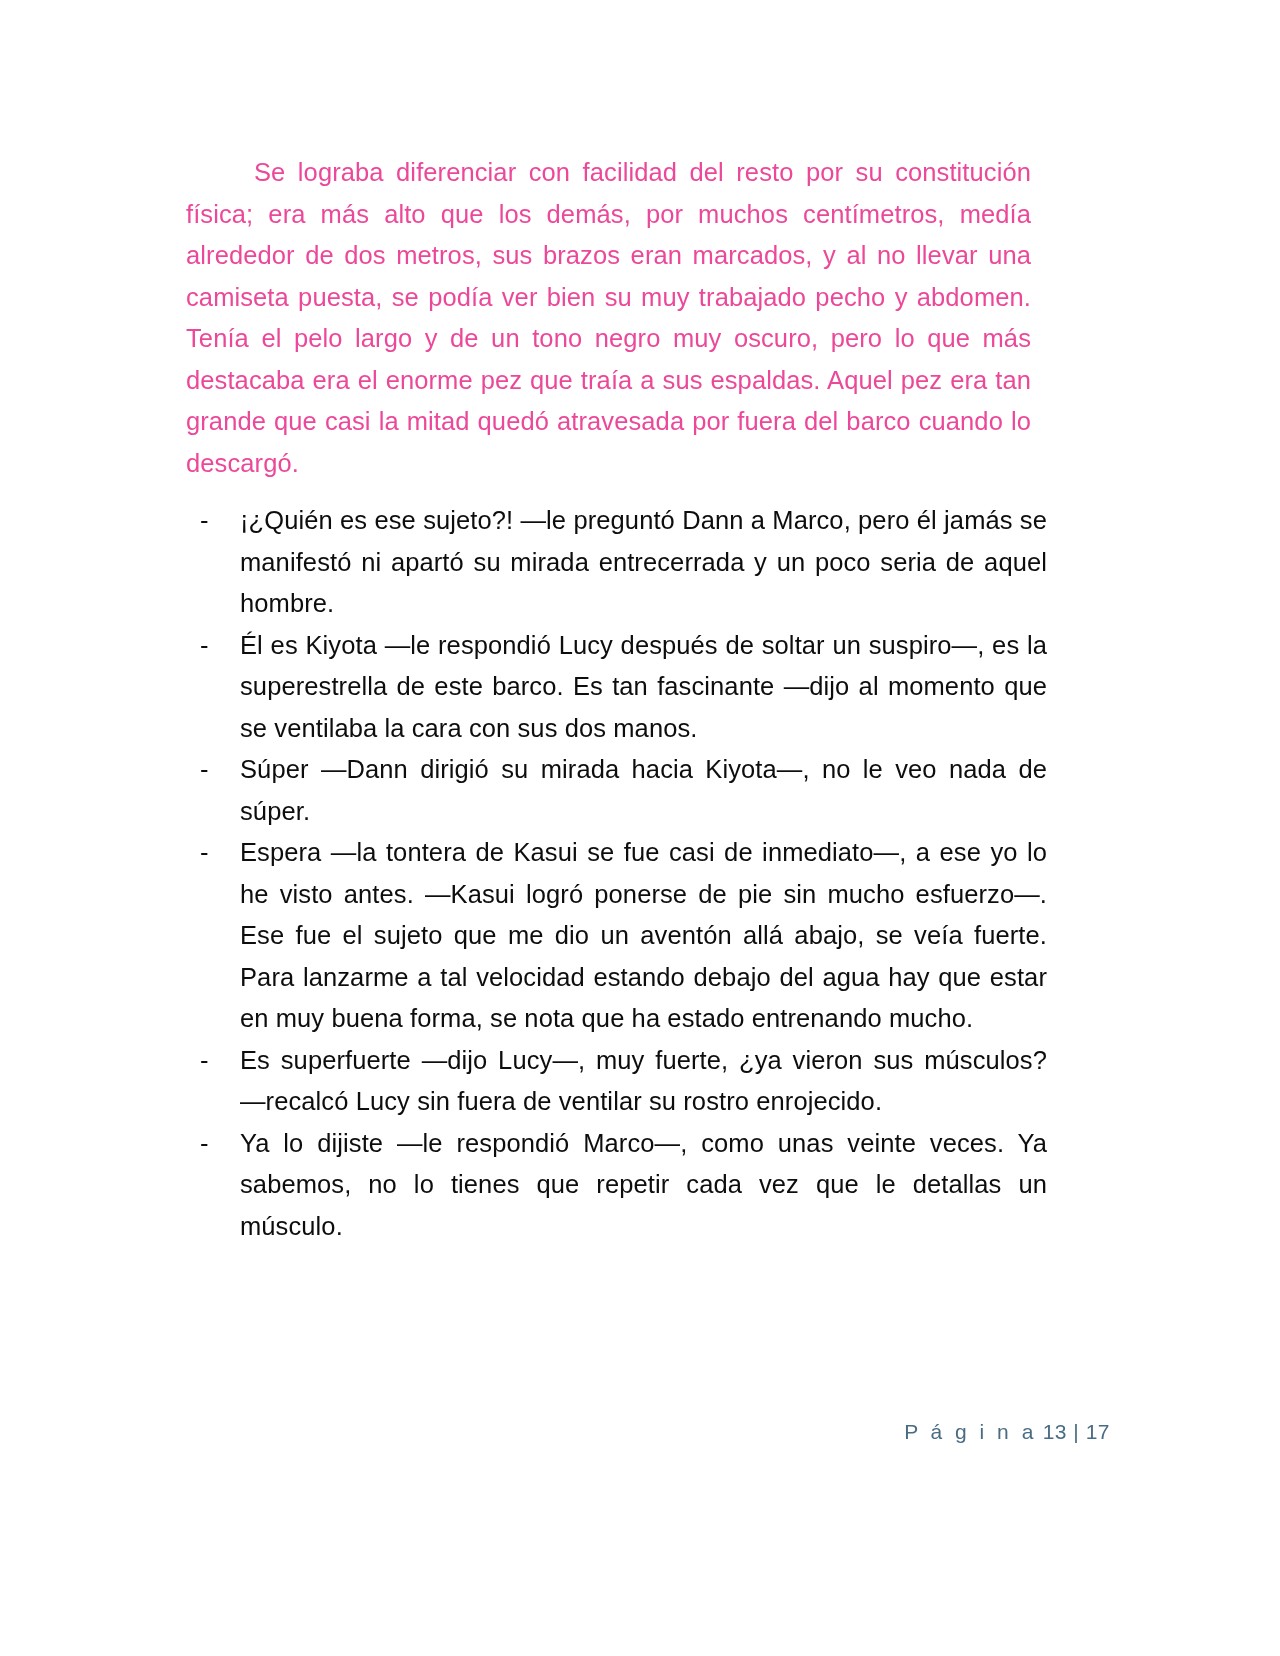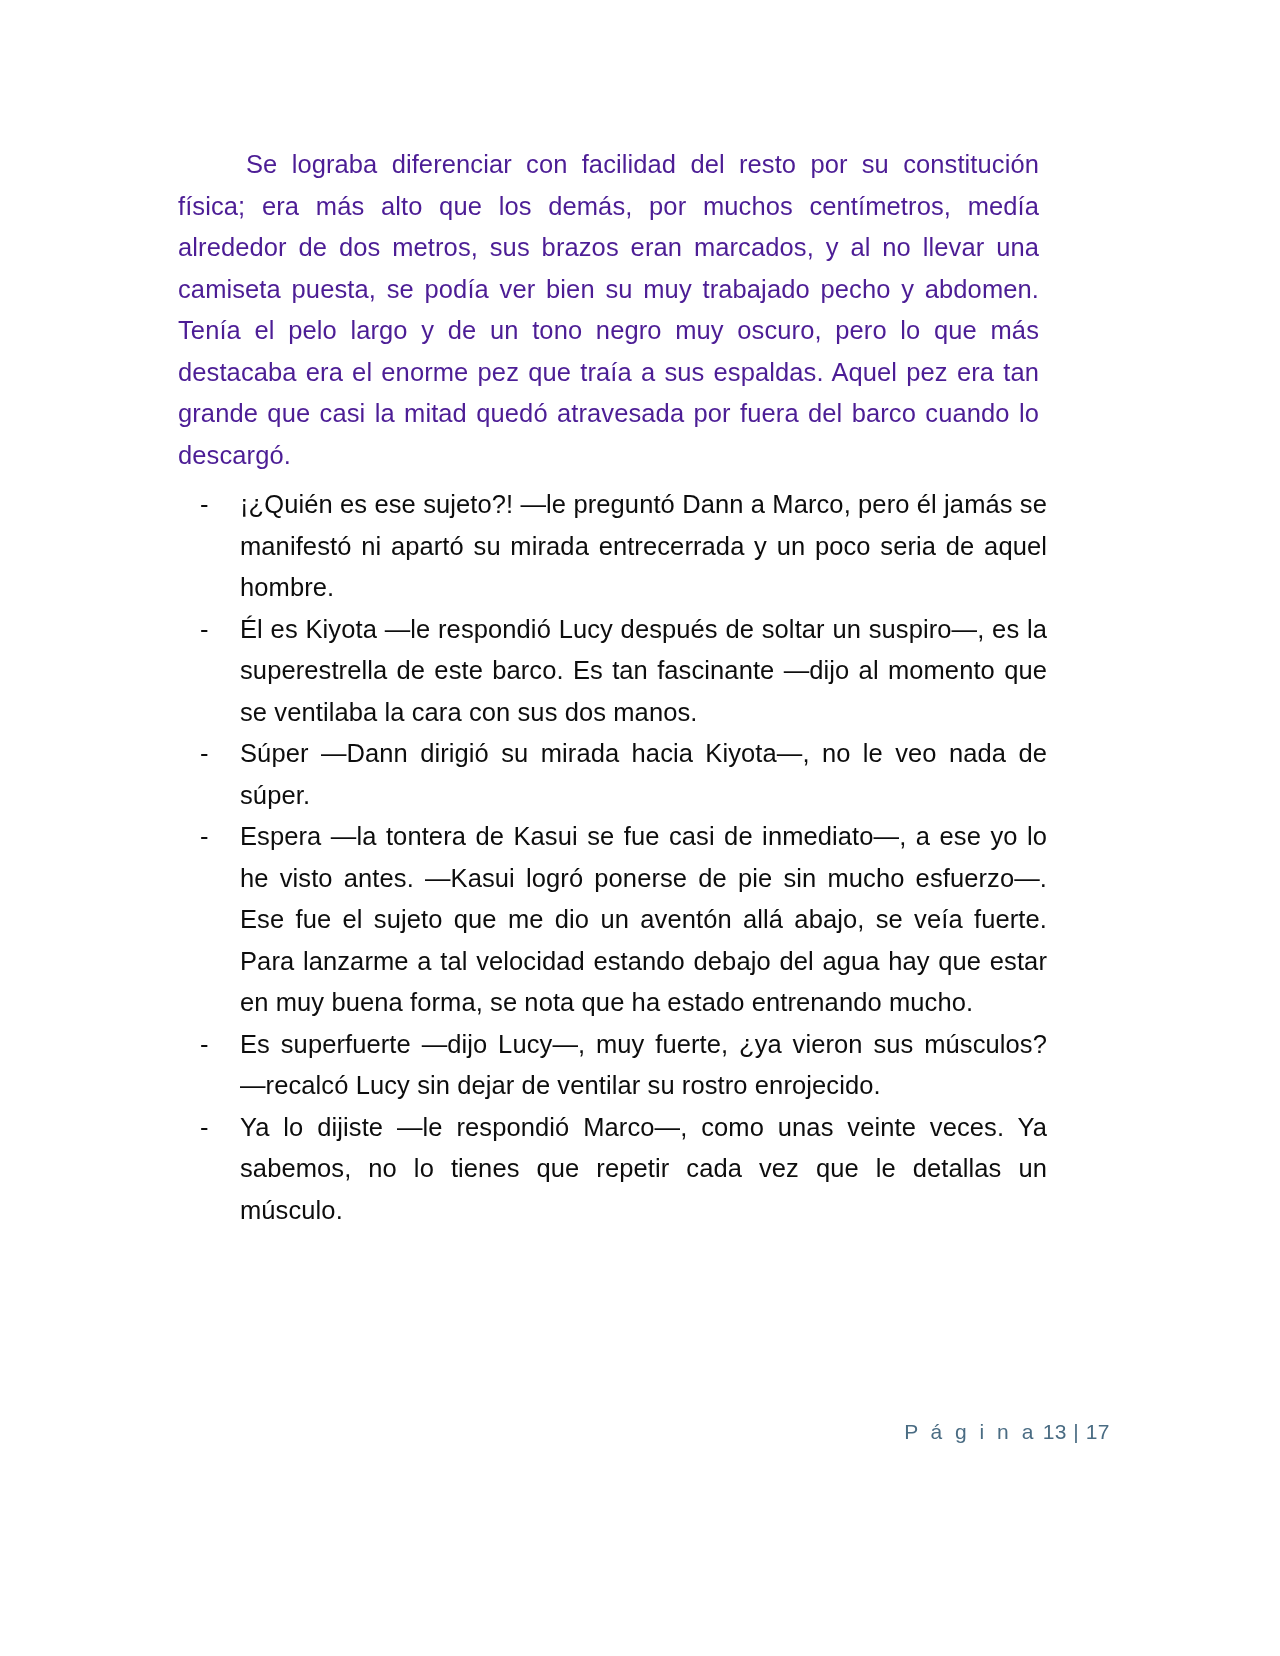--- a/index.html
+++ b/index.html
@@ -17,27 +17,27 @@
     color: #0d0d0d;
     overflow: hidden;
   }
   .content {
     position: absolute;
     left: 170px;
     top: 136px;
     width: 877px;
   }
   p.body-par {
-    margin: 8px;
+    margin: 16px;
     font-size: 25.5px;
     line-height: 41.5px;
     text-align: justify;
     text-indent: 68px;
     letter-spacing: 0.1px;
-    color: #4c1d95;
+    color: #ec4899;
   }
   ul.dialogue {
     list-style: none;
     margin: 4px 0 0 0;
     padding: 0;
   }
   ul.dialogue li {
     position: relative;
     margin: 0;
     padding-left: 70px;
@@ -95,21 +95,21 @@
       <li>
         <span class="dash">-</span>
         <span>Súper —Dann dirigió su mirada hacia Kiyota—, no le veo nada de súper.</span>
       </li>
       <li>
         <span class="dash">-</span>
         <span>Espera —la tontera de Kasui se fue casi de inmediato—, a ese yo lo he visto antes. —Kasui logró ponerse de pie sin mucho esfuerzo—. Ese fue el sujeto que me dio un aventón allá abajo, se veía fuerte. Para lanzarme a tal velocidad estando debajo del agua hay que estar en muy buena forma, se nota que ha estado entrenando mucho.</span>
       </li>
       <li>
         <span class="dash">-</span>
-        <span>Es superfuerte —dijo Lucy—, muy fuerte, ¿ya vieron sus músculos? —recalcó Lucy sin dejar de ventilar su rostro enrojecido.</span>
+        <span>Es superfuerte —dijo Lucy—, muy fuerte, ¿ya vieron sus músculos? —recalcó Lucy sin fuera de ventilar su rostro enrojecido.</span>
       </li>
       <li>
         <span class="dash">-</span>
         <span>Ya lo dijiste —le respondió Marco—, como unas veinte veces. Ya sabemos, no lo tienes que repetir cada vez que le detallas un músculo.</span>
       </li>
     </ul>
 
   </div>
 
   <div class="footer">

